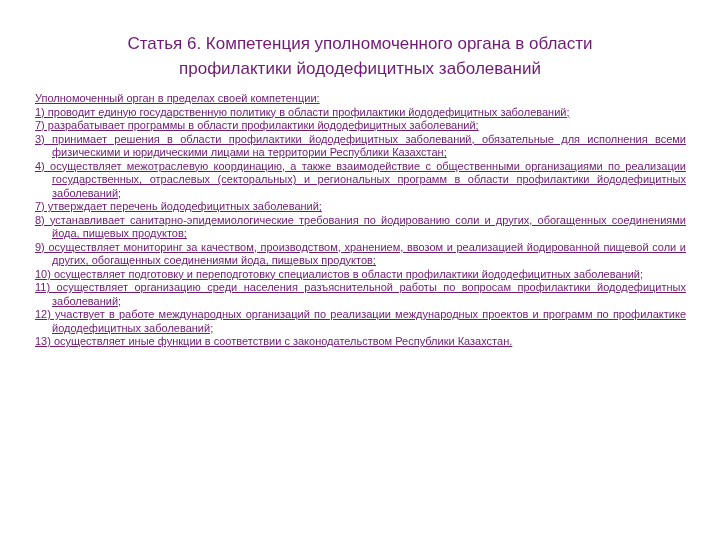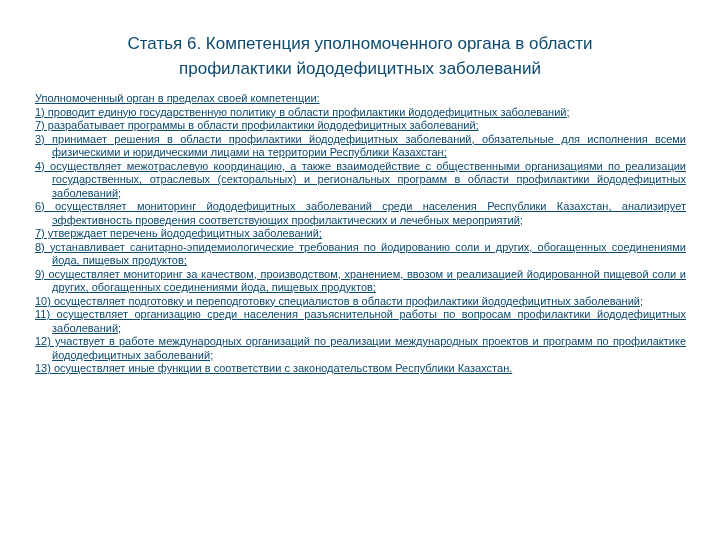--- a/index.html
+++ b/index.html
@@ -5,21 +5,21 @@
   html, body {
     margin: 0;
     padding: 0;
     background: #ffffff;
   }
   .slide {
     position: relative;
     width: 720px;
     height: 471px;
     background: #ffffff;
-    color: #0c4a6e;
+    color: #701a75;
     font-family: "Liberation Sans", sans-serif;
     overflow: hidden;
     box-sizing: border-box;
   }
   .title {
     padding-top: 31px;
     text-align: center;
     font-size: 17px;
     line-height: 25px;
     font-weight: normal;
@@ -51,21 +51,20 @@
     <div>Статья 6. Компетенция уполномоченного органа в области</div>
     <div>профилактики йододефицитных заболеваний</div>
   </div>
 
   <div class="body-text">
     <p>Уполномоченный орган в пределах своей компетенции:</p>
     <p class="item">1) проводит единую государственную политику в области профилактики йододефицитных заболеваний;</p>
     <p class="item">7) разрабатывает программы в области профилактики йододефицитных заболеваний;</p>
     <p class="item">3) принимает решения в области профилактики йододефицитных заболеваний, обязательные для исполнения всеми физическими и юридическими лицами на территории Республики Казахстан;</p>
     <p class="item">4) осуществляет межотраслевую координацию, а также взаимодействие с общественными организациями по реализации государственных, отраслевых (секторальных) и региональных программ в области профилактики йододефицитных заболеваний;</p>
-    <p class="item">6) осуществляет мониторинг йододефицитных заболеваний среди населения Республики Казахстан, анализирует эффективность проведения соответствующих профилактических и лечебных мероприятий;</p>
     <p class="item">7) утверждает перечень йододефицитных заболеваний;</p>
     <p class="item">8) устанавливает санитарно-эпидемиологические требования по йодированию соли и других, обогащенных соединениями йода, пищевых продуктов;</p>
     <p class="item">9) осуществляет мониторинг за качеством, производством, хранением, ввозом и реализацией йодированной пищевой соли и других, обогащенных соединениями йода, пищевых продуктов;</p>
     <p class="item">10) осуществляет подготовку и переподготовку специалистов в области профилактики йододефицитных заболеваний;</p>
     <p class="item">11) осуществляет организацию среди населения разъяснительной работы по вопросам профилактики йододефицитных заболеваний;</p>
     <p class="item">12) участвует в работе международных организаций по реализации международных проектов и программ по профилактике йододефицитных заболеваний;</p>
     <p class="item">13) осуществляет иные функции в соответствии с законодательством Республики Казахстан.</p>
   </div>
 
 </div>

